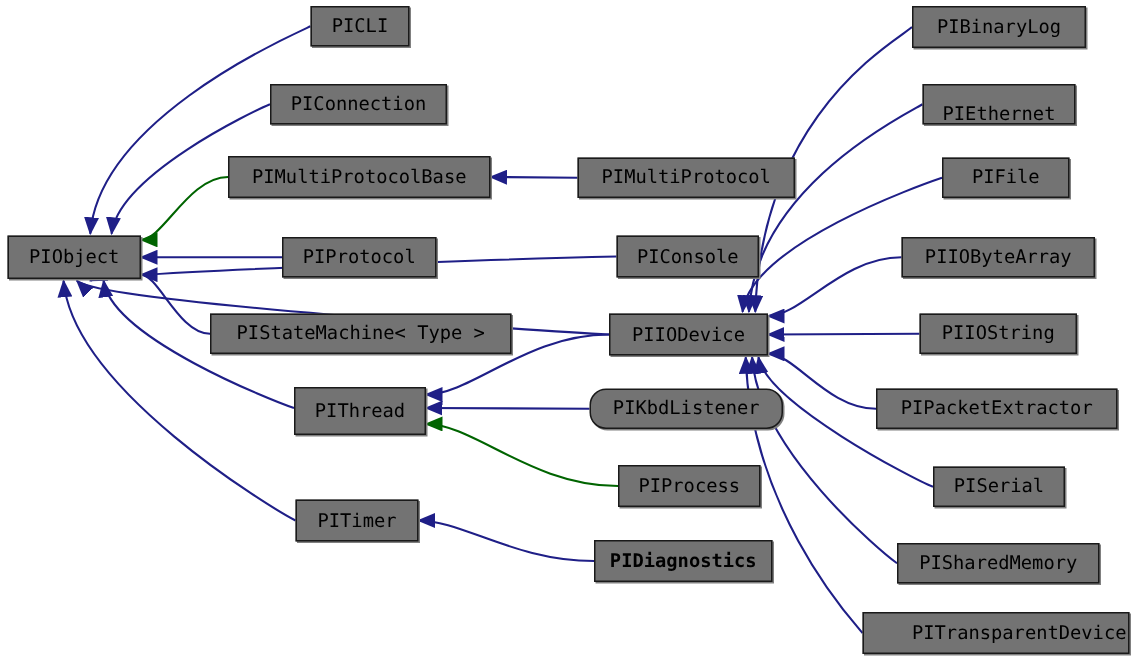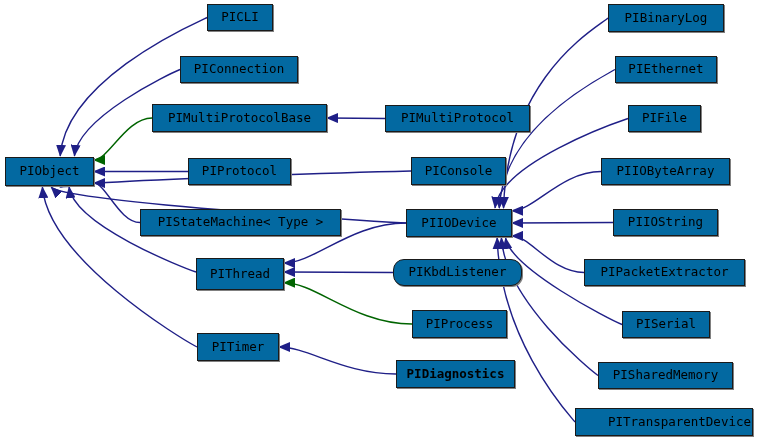--- a/index.html
+++ b/index.html
@@ -18,21 +18,21 @@
   #edges {
     position: absolute;
     left: 0;
     top: 0;
     width: 757px;
     height: 443px;
   }
   .node {
     position: absolute;
     box-sizing: border-box;
-    background: #0369a1;
+    background: #737373;
     border: 1px solid #1a1a1a;
     box-shadow: 1px 1px 0 0 #808080;
     display: flex;
     align-items: center;
     justify-content: center;
     color: #000000;
     font-size: 12.5px;
     line-height: 1;
     letter-spacing: 0px;
     white-space: nowrap;
@@ -124,24 +124,24 @@
       </div>
       <div class="node" style="left: 412px; top: 310px; width: 95px; height: 28px;">
         <span class="node-label">PIProcess</span>
       </div>
       <div class="node" style="left: 396px; top: 360px; width: 119px; height: 28px; font-weight: bold;">
         <span class="node-label">PIDiagnostics</span>
       </div>
       <div class="node" style="left: 608px; top: 4px; width: 116px; height: 28px;">
         <span class="node-label">PIBinaryLog</span>
       </div>
-      <div class="node" style="left: 615px; top: 56px; width: 102px; height: 27px;">
+      <div class="node" style="left: 615px; top: 56px; width: 102px; height: 27px; align-items: flex-end;">
         <span class="node-label">PIEthernet</span>
       </div>
-      <div class="node" style="left: 628px; top: 105px; width: 73px; height: 27px;">
+      <div class="node" style="left: 628px; top: 105px; width: 85px; height: 27px;">
         <span class="node-label">PIFile</span>
       </div>
       <div class="node" style="left: 601px; top: 158px; width: 129px; height: 27px;">
         <span class="node-label">PIIOByteArray</span>
       </div>
       <div class="node" style="left: 613px; top: 209px; width: 105px; height: 27px;">
         <span class="node-label">PIIOString</span>
       </div>
       <div class="node" style="left: 584px; top: 259px; width: 161px; height: 27px;">
         <span class="node-label">PIPacketExtractor</span>

